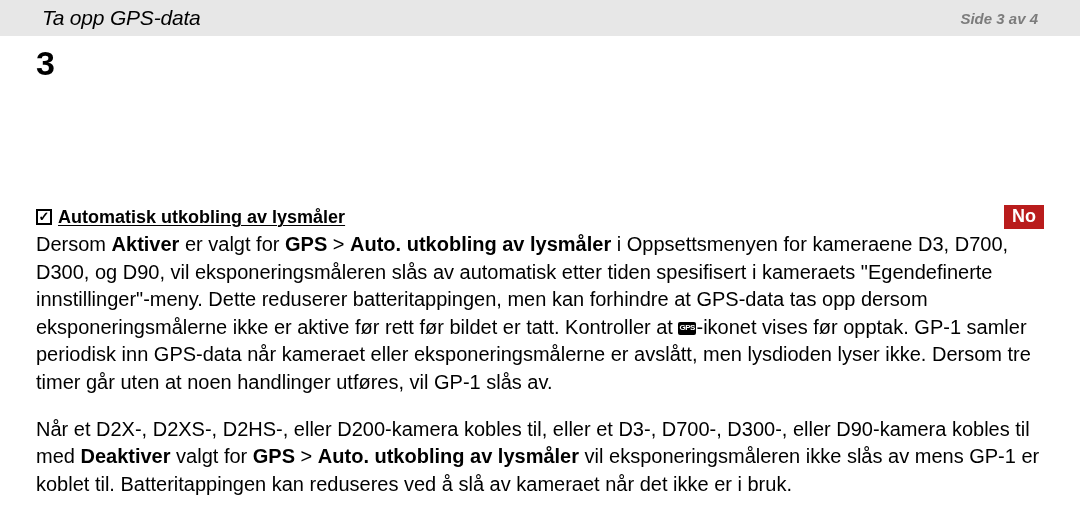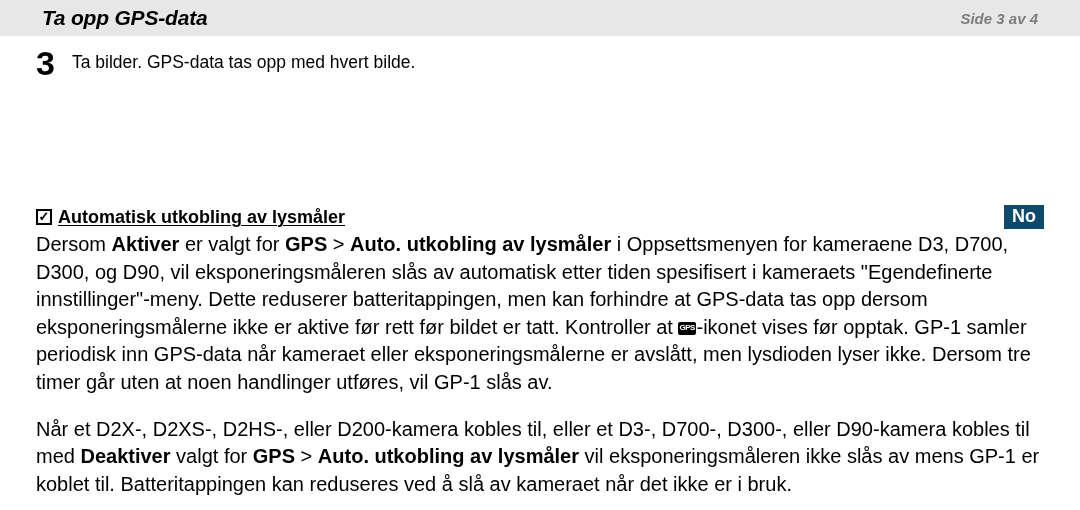--- a/index.html
+++ b/index.html
@@ -1,49 +1,48 @@
 <!DOCTYPE html>
 <html><head>
 <meta charset="utf-8">
 <style>
   * { margin: 0; padding: 0; box-sizing: border-box; }
   html, body { width: 1080px; height: 510px; font-family: "Segoe UI", "Helvetica Neue", Arial, sans-serif; background: #fff; color: #000; }
   .page { padding: 0 36px; }
   .header-band { background: #e7e7e7; height: 36px; display: flex; align-items: center; justify-content: space-between; padding: 0 6px 0 6px; margin: 0 -36px; }
-  .header-left { font-family: "Arial Narrow", "Segoe UI", Arial, sans-serif; font-stretch: condensed; font-weight: 700; font-style: italic; font-size: 21px; letter-spacing: -0.2px; padding-left: 36px; }
+  .header-left { font-family: "Arial Narrow", "Segoe UI", Arial, sans-serif; font-stretch: condensed; font-weight: 400; font-style: italic; font-size: 21px; letter-spacing: -0.2px; padding-left: 36px; }
   .header-right { font-family: "Arial Narrow", Arial, sans-serif; font-stretch: condensed; font-weight: 700; font-style: italic; font-size: 15px; color: #7c7c7c; padding-right: 36px; }
   .step-row { display: flex; align-items: flex-start; padding-top: 10px; }
   .step-num { font-family: "Arial Narrow", Arial, sans-serif; font-stretch: condensed; font-weight: 700; font-size: 34px; line-height: 1; width: 36px; text-align: left; padding-right: 8px; }
   .step-text { font-size: 17.5px; line-height: 1.4; padding-top: 4px; }
   .gap { height: 100px; }
   .subhead-row { display: flex; align-items: center; justify-content: space-between; margin-top: 25px; }
   .subhead { display: flex; align-items: center; gap: 6px; font-family: "Arial Narrow", Arial, sans-serif; font-stretch: condensed; font-weight: 700; font-size: 18px; text-decoration: underline; text-decoration-thickness: 1px; text-underline-offset: 2px; }
   .check-icon { width: 16px; height: 16px; border: 2px solid #000; display: inline-flex; align-items: center; justify-content: center; font-size: 13px; font-weight: 900; text-decoration: none; line-height: 1; }
   .check-icon::after { content: "✓"; position: relative; top: -1px; }
-  .lang-badge { background: #0c4a6e; color: #fff; font-family: "Arial Narrow", Arial, sans-serif; font-stretch: condensed; font-weight: 700; font-size: 18px; padding: 1px 8px 2px 8px; }
+  .lang-badge { background: #b91c1c; color: #fff; font-family: "Arial Narrow", Arial, sans-serif; font-stretch: condensed; font-weight: 700; font-size: 18px; padding: 1px 8px 2px 8px; }
   .body-text { font-size: 20px; line-height: 1.38; margin-top: 2px; }
   .body-text .b { font-weight: 700; }
   .gps-icon { display: inline-block; width: 18px; height: 13px; background: #000; border-radius: 2px; position: relative; top: 1px; }
   .gps-icon::after { content: "GPS"; color: #fff; font-size: 8px; font-weight: 700; position: absolute; left: 1px; top: 0.5px; letter-spacing: -0.5px; }
   .para2 { margin-top: 19px; }
   .pagenum { text-align: right; font-size: 16px; margin-top: 10px; }
 </style>
 </head>
 <body>
 
 <div class="page">
 
   <div class="header-band">
     <div class="header-left">Ta opp GPS-data</div>
     <div class="header-right">Side 3 av 4</div>
   </div>
 
   <div class="step-row">
     <div class="step-num">3</div>
-    <div class="step-text">Ta bilder. GPS-data tas opp med hvert bilde.</div>
   </div>
 
   <div class="gap"></div>
 
   <div class="subhead-row">
     <div class="subhead">
       <span class="check-icon"></span>
       <span>Automatisk utkobling av lysmåler</span>
     </div>
     <div class="lang-badge">No</div>

